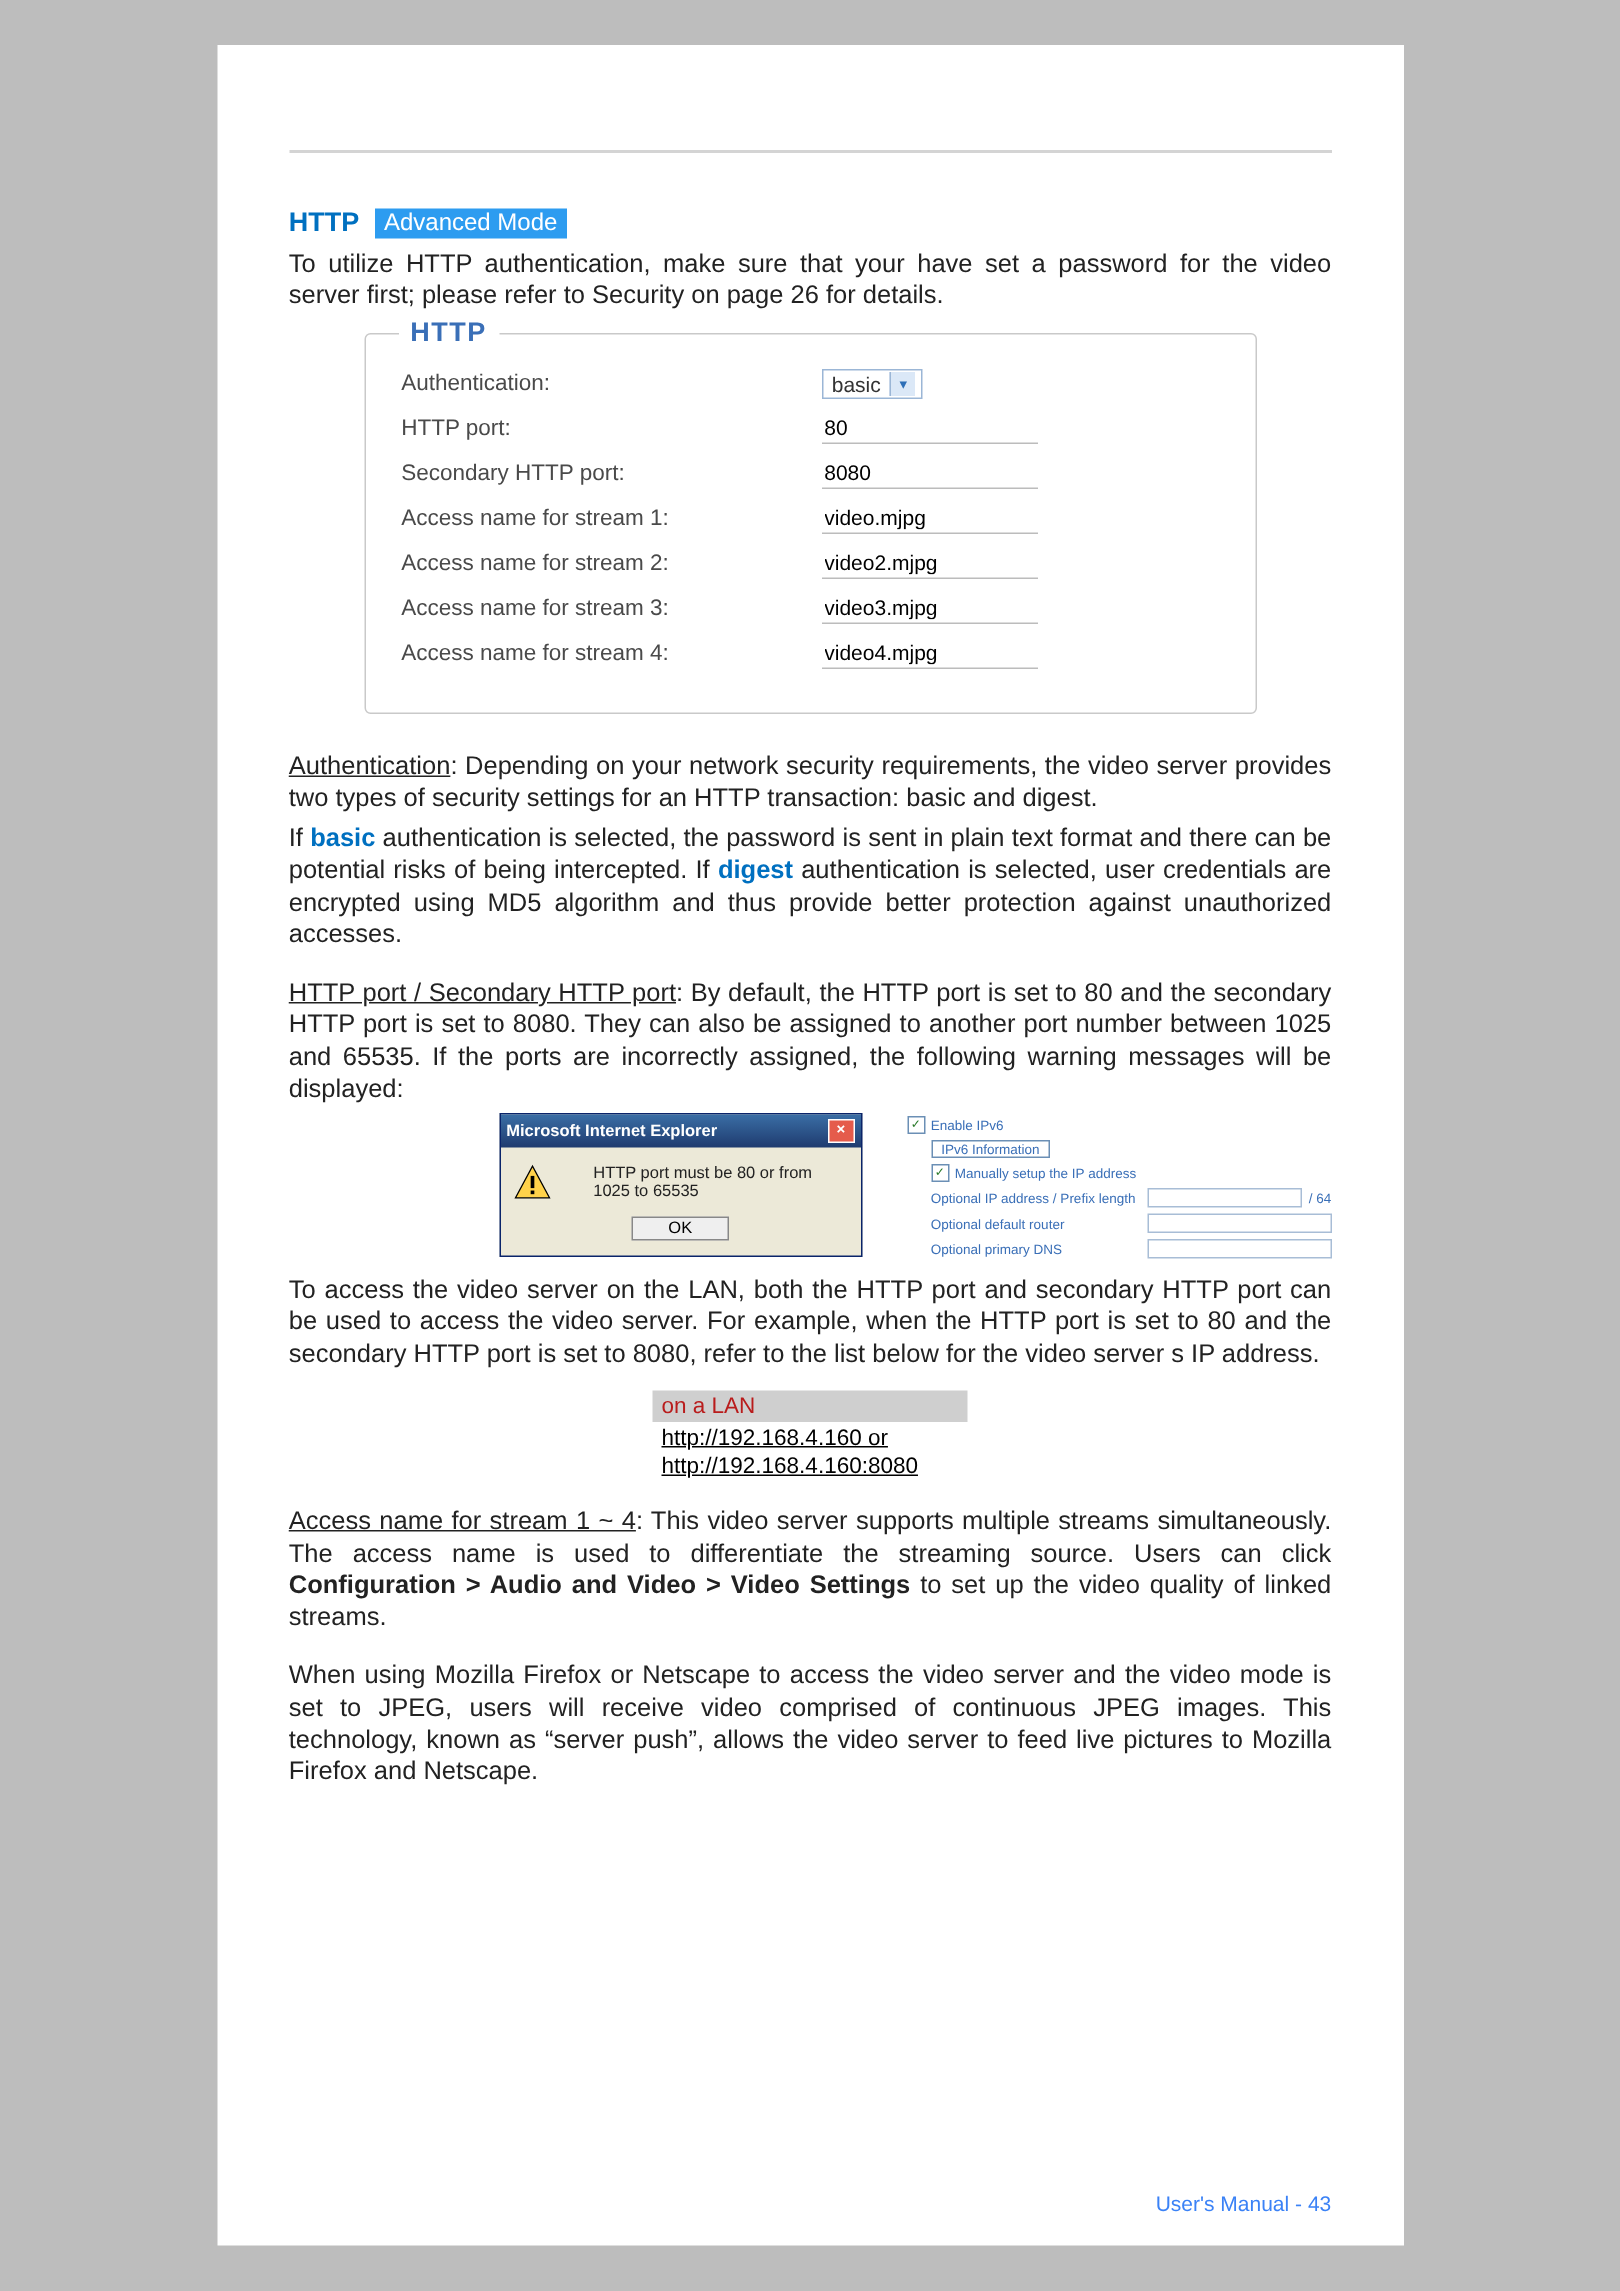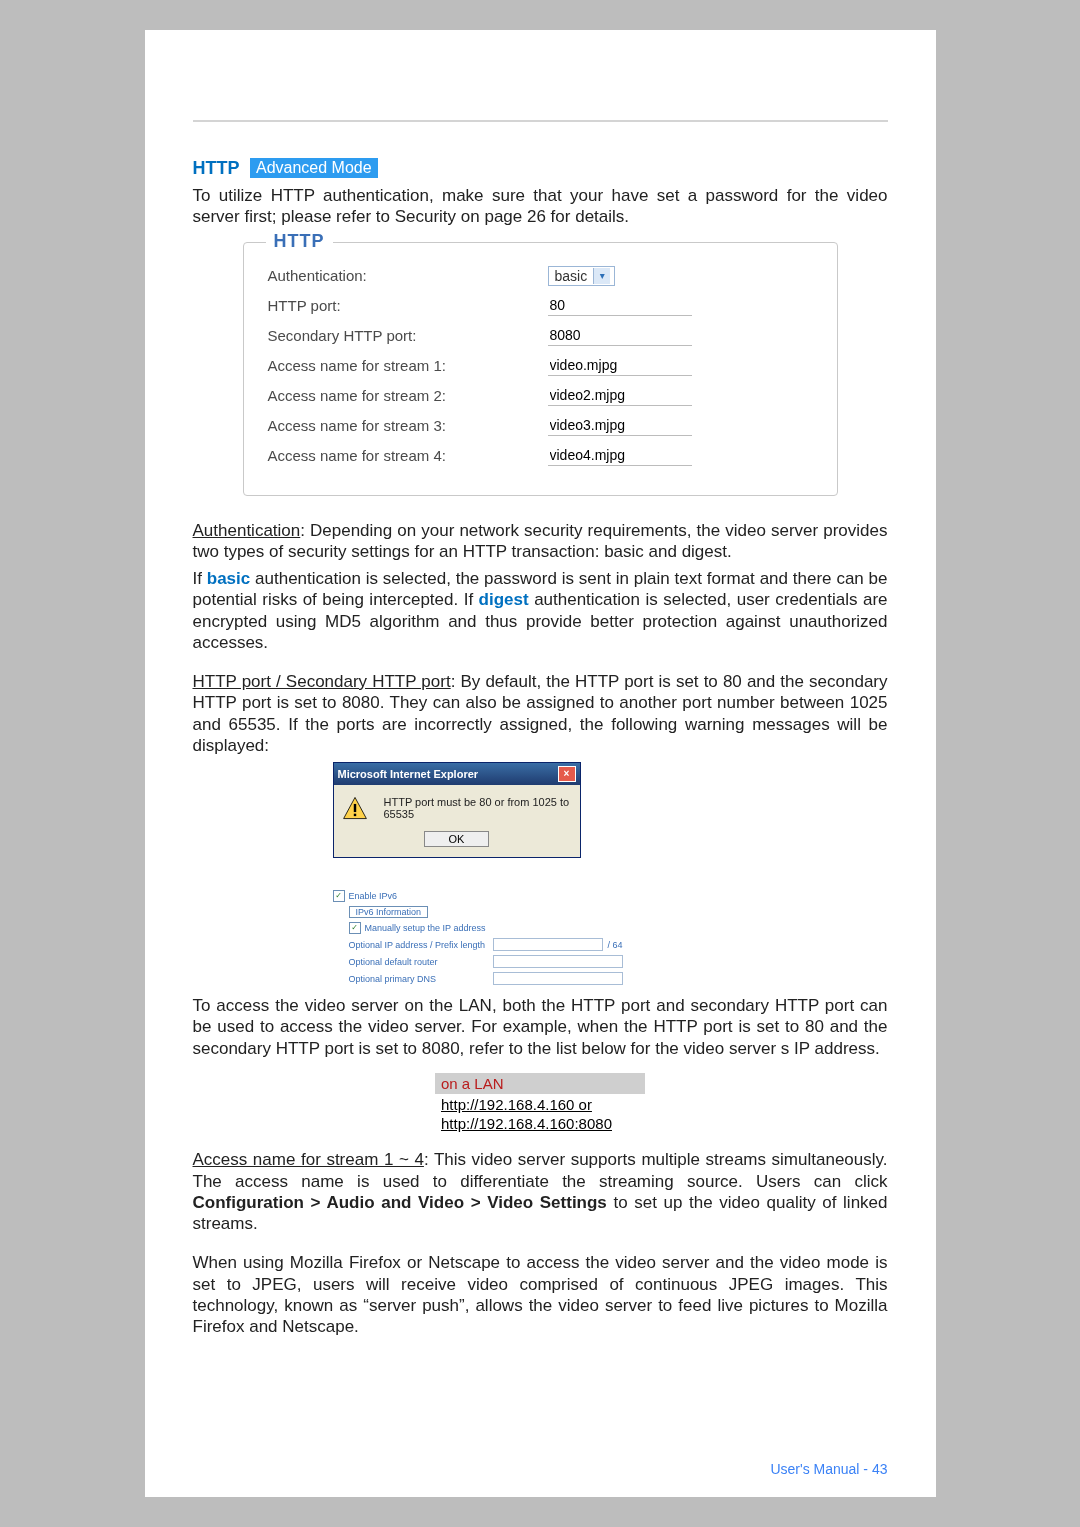--- a/index.html
+++ b/index.html
@@ -5,21 +5,21 @@
   body {
     margin: 0;
     padding: 0;
     background: #bdbdbd;
     font-family: Arial, Helvetica, sans-serif;
   }
   .page {
     width: 791px;
     margin: 30px auto;
     background: #fff;
-    padding: 56px 48px 50px 48px;
+    padding: 36px 48px 50px 48px;
     box-sizing: border-box;
     position: relative;
     min-height: 1467px;
   }
   .brand-bar {
     height: 30px;
     text-align: right;
     color: #fff;
     font-style: italic;
     font-weight: bold;
@@ -114,21 +114,20 @@
     color: #000000;
     width: 140px;
     padding: 2px 2px;
     background: transparent;
   }
   .warn-row {
     display: flex;
     gap: 30px;
     margin: 6px 0 6px 140px;
     align-items: flex-start;
-    flex-direction: column;
   }
   .ie-dialog {
     width: 246px;
     background: #ece9d8;
     border: 1px solid #0a246a;
     font-size: 11px;
   }
   .ie-titlebar {
     background: linear-gradient(#3a6ea5, #1f3b6f);
     color: #fff;
@@ -145,21 +144,21 @@
     color: #fff;
     text-align: center;
     font-size: 10px;
     line-height: 14px;
     border: 1px solid #fff;
   }
   .ie-body {
     padding: 10px 8px;
     display: flex;
     align-items: center;
-    gap: 16px;
+    gap: 28px;
   }
   .warn-icon {
     width: 26px;
     height: 26px;
     position: relative;
   }
   .warn-icon svg { width: 26px; height: 26px; }
   .ie-msg { font-size: 11px; color: #222; }
   .ie-btnrow { text-align: center; padding-bottom: 10px; }
   .ie-ok {

